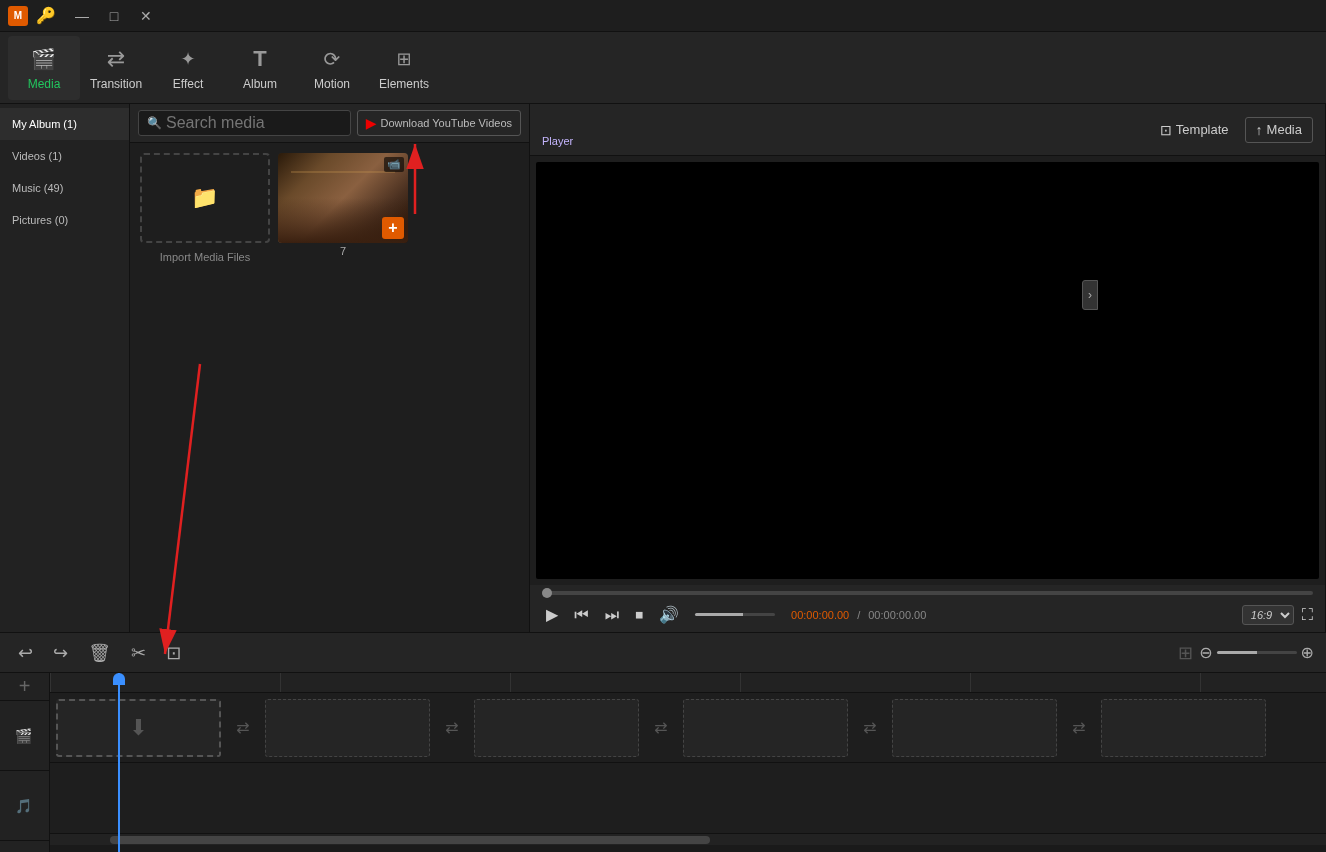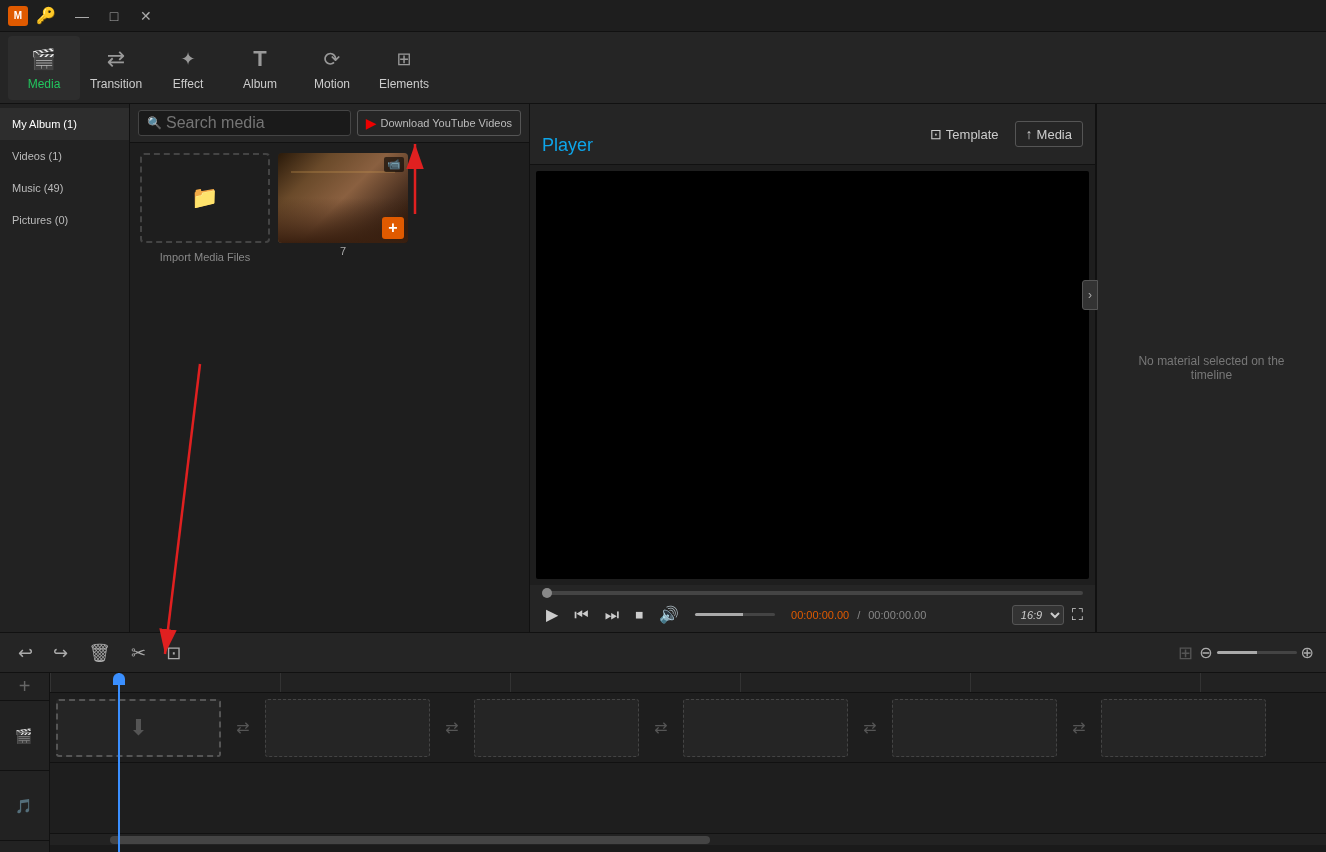--- a/index.html
+++ b/index.html
@@ -189,21 +189,21 @@
       flex-direction: column;
     }
     #player-header {
       display: flex;
       align-items: center;
       justify-content: space-between;
       padding: 8px 12px;
       background: #252525;
       border-bottom: 1px solid #111;
     }
-    #player-header .player-label { font-size: 18px; color: #0ea5e9; margin-top: 23px; }
+    #player-header .player-label { font-size: 11px; color: #c4b5fd; margin-top: 23px; }
     #player-header-right { display: flex; gap: 8px; align-items: center; }
     .template-btn {
       display: flex; align-items: center; gap: 4px;
       background: none; border: none; color: #ccc;
       font-size: 13px; cursor: pointer; padding: 4px 8px;
     }
     .export-btn {
       display: flex; align-items: center; gap: 4px;
       background: none; border: 1px solid #555; border-radius: 3px;
       color: #ccc; font-size: 13px; cursor: pointer; padding: 4px 10px;
@@ -555,23 +555,20 @@
         <select class="aspect-select">
           <option>16:9</option>
           <option>9:16</option>
           <option>4:3</option>
         </select>
         <button class="fullscreen-btn">⛶</button>
       </div>
     </div>
   </div>
 
-  <div id="right-panel">
-    <span class="no-material">No material selected on the timeline</span>
-  </div>
 </div>
 
 <div id="collapse-btn">›</div>
 
 <div id="timeline-wrapper">
   <div id="timeline-toolbar">
     <button class="tl-tool-btn">↩</button>
     <button class="tl-tool-btn">↪</button>
     <button class="tl-tool-btn">🗑</button>
     <button class="tl-tool-btn">✂</button>

